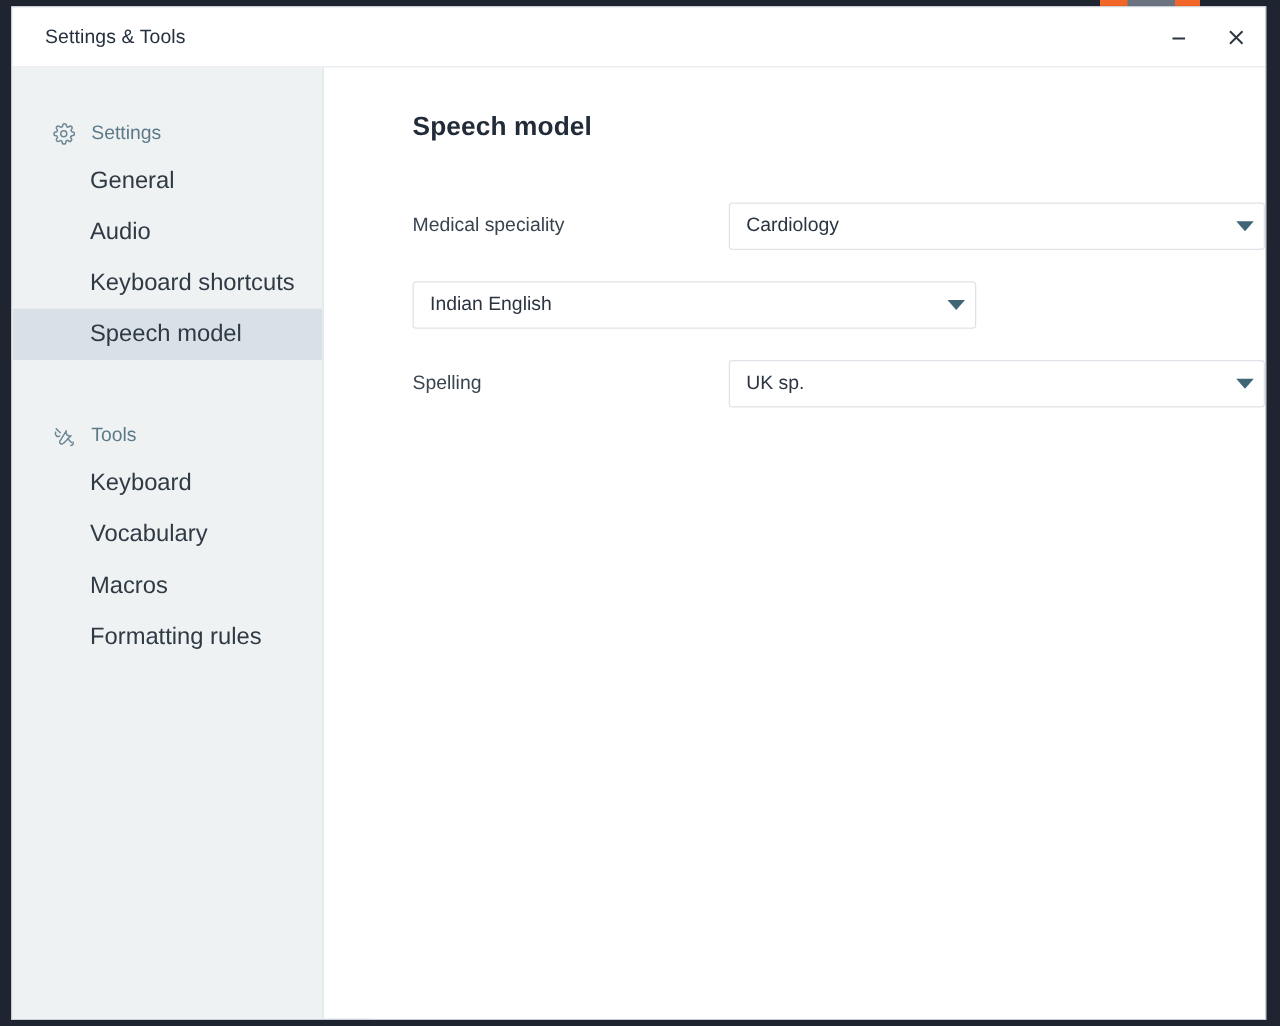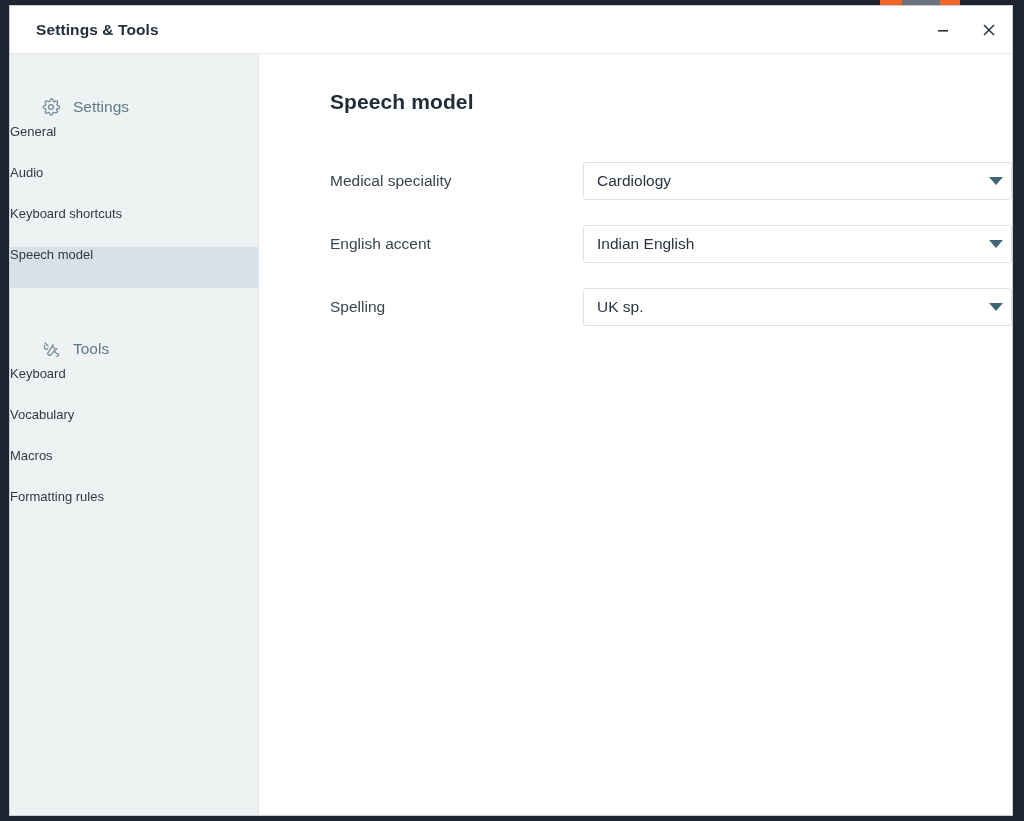--- a/index.html
+++ b/index.html
@@ -58,21 +58,21 @@
     background: #ffffff;
     display: flex;
     align-items: center;
     position: relative;
     border-bottom: 1px solid #e6eaed;
     box-sizing: border-box;
   }
   #window-title {
     margin-left: 26px;
     font-size: 15.5px;
-    font-weight: bold;
+    font-weight: normal;
     color: #252f3d;
     letter-spacing: 0.1px;
   }
   .win-controls {
     position: absolute;
     right: 0;
     top: 0;
     height: 100%;
     display: flex;
     align-items: center;
@@ -121,22 +121,24 @@
     width: 19px;
     height: 19px;
     margin-right: 13px;
     display: flex;
     align-items: center;
     justify-content: center;
     flex: none;
   }
   .nav-item {
     display: flex;
+    align-items: center;
     height: 41px;
-    font-size: 13px;
+    padding-left: 62px;
+    font-size: 19px;
     color: #2f3a45;
     cursor: pointer;
     box-sizing: border-box;
   }
   .nav-item.selected {
     background: #d9e0e6;
   }
   .group-gap { height: 40px; }
 
   
@@ -297,21 +299,20 @@
           <div class="form-label">Medical speciality</div>
           <div class="select-box">
             <span class="select-value">Cardiology</span>
             <span class="select-caret">
               <span class="caret-tri"></span>
             </span>
           </div>
         </div>
 
         <div class="form-row">
-          <div class="form-label">English accent</div>
           <div class="select-box">
             <span class="select-value">Indian English</span>
             <span class="select-caret">
               <span class="caret-tri"></span>
             </span>
           </div>
         </div>
 
         <div class="form-row">
           <div class="form-label">Spelling</div>

